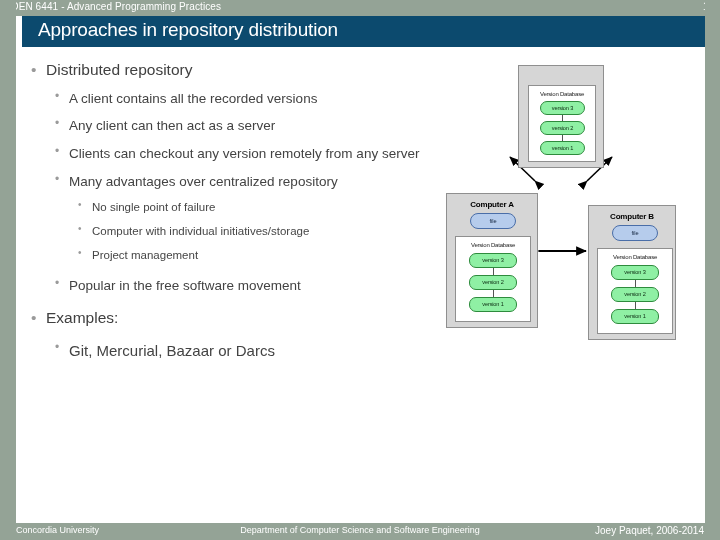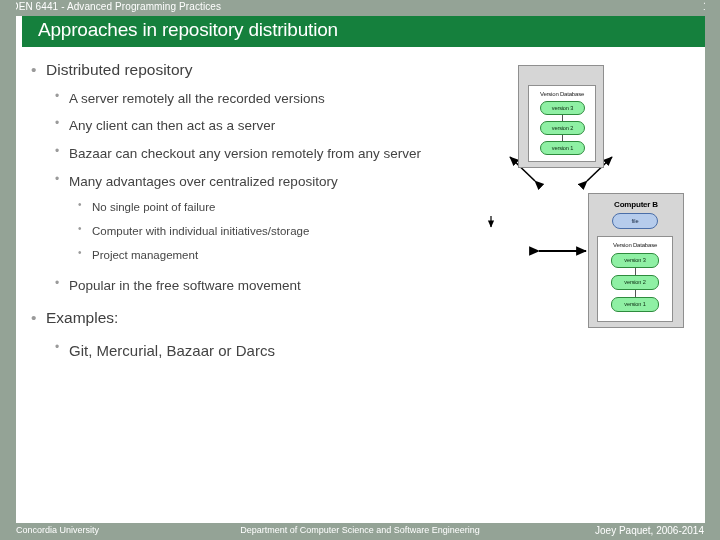--- a/index.html
+++ b/index.html
@@ -51,21 +51,21 @@
   .slide-number {
     position: absolute;
     right: 6px; top: 1px;
     font-size: 10px;
     color: #ffffff;
   }
   .title-bar {
     position: absolute;
     left: 22px; top: 16px;
     width: 683px; height: 31px;
-    background: #15803d;
+    background: #0c4a6e;
   }
   .title-text {
     position: absolute;
     left: 16px; top: 3px;
     font-size: 19px;
     color: #ffffff;
     font-weight: 400;
     letter-spacing: -0.2px;
     white-space: nowrap;
   }
@@ -212,29 +212,29 @@
     <span class="title-text">Approaches in repository distribution</span>
   </div>
 
   <div class="content">
     <div class="bul lvl1">
       <span class="dot">•</span>
       <span>Distributed repository</span>
     </div>
     <div class="bul lvl2">
       <span class="dot">•</span>
-      <span>A server remotely all the recorded versions</span>
+      <span>A client contains all the recorded versions</span>
     </div>
     <div class="bul lvl2">
       <span class="dot">•</span>
       <span>Any client can then act as a server</span>
     </div>
     <div class="bul lvl2">
       <span class="dot">•</span>
-      <span>Bazaar can checkout any version remotely from any server</span>
+      <span>Clients can checkout any version remotely from any server</span>
     </div>
     <div class="bul lvl2">
       <span class="dot">•</span>
       <span>Many advantages over centralized repository</span>
     </div>
     <div class="bul lvl3">
       <span class="dot">•</span>
       <span>No single point of failure</span>
     </div>
     <div class="bul lvl3">
@@ -282,22 +282,33 @@
       <div class="dg-box-title" style="top:17px;">Server Computer</div>
       <div class="dg-inner" style="left:9px;top:19px;width:68px;height:77px;">
         <div class="dg-inner-title" style="top:5px;">Version Database</div>
         <div class="connector" style="left:33px;top:26px;height:38px;"></div>
         <div class="ver" style="left:11px;top:15px;width:45px;height:14px;">version 3</div>
         <div class="ver" style="left:11px;top:35px;width:45px;height:14px;">version 2</div>
         <div class="ver" style="left:11px;top:55px;width:45px;height:14px;">version 1</div>
       </div>
     </div>
 
-
-    <div class="dg-box" style="left:145px;top:130px;width:96px;height:135px;">
+    <div class="dg-box" style="left:3px;top:130px;width:92px;height:135px;">
+      <div class="dg-box-title" style="top:6px;">Computer A</div>
+      <div class="filebox" style="left:23px;top:19px;width:46px;height:16px;">file</div>
+      <div class="dg-inner" style="left:8px;top:42px;width:76px;height:86px;">
+        <div class="dg-inner-title" style="top:5px;">Version Database</div>
+        <div class="connector" style="left:37px;top:28px;height:44px;"></div>
+        <div class="ver" style="left:13px;top:16px;width:48px;height:15px;">version 3</div>
+        <div class="ver" style="left:13px;top:38px;width:48px;height:15px;">version 2</div>
+        <div class="ver" style="left:13px;top:60px;width:48px;height:15px;">version 1</div>
+      </div>
+    </div>
+
+    <div class="dg-box" style="left:145px;top:142px;width:88px;height:135px;">
       <div class="dg-box-title" style="top:6px;">Computer B</div>
       <div class="filebox" style="left:23px;top:19px;width:46px;height:16px;">file</div>
       <div class="dg-inner" style="left:8px;top:42px;width:76px;height:86px;">
         <div class="dg-inner-title" style="top:5px;">Version Database</div>
         <div class="connector" style="left:37px;top:28px;height:44px;"></div>
         <div class="ver" style="left:13px;top:16px;width:48px;height:15px;">version 3</div>
         <div class="ver" style="left:13px;top:38px;width:48px;height:15px;">version 2</div>
         <div class="ver" style="left:13px;top:60px;width:48px;height:15px;">version 1</div>
       </div>
     </div>

